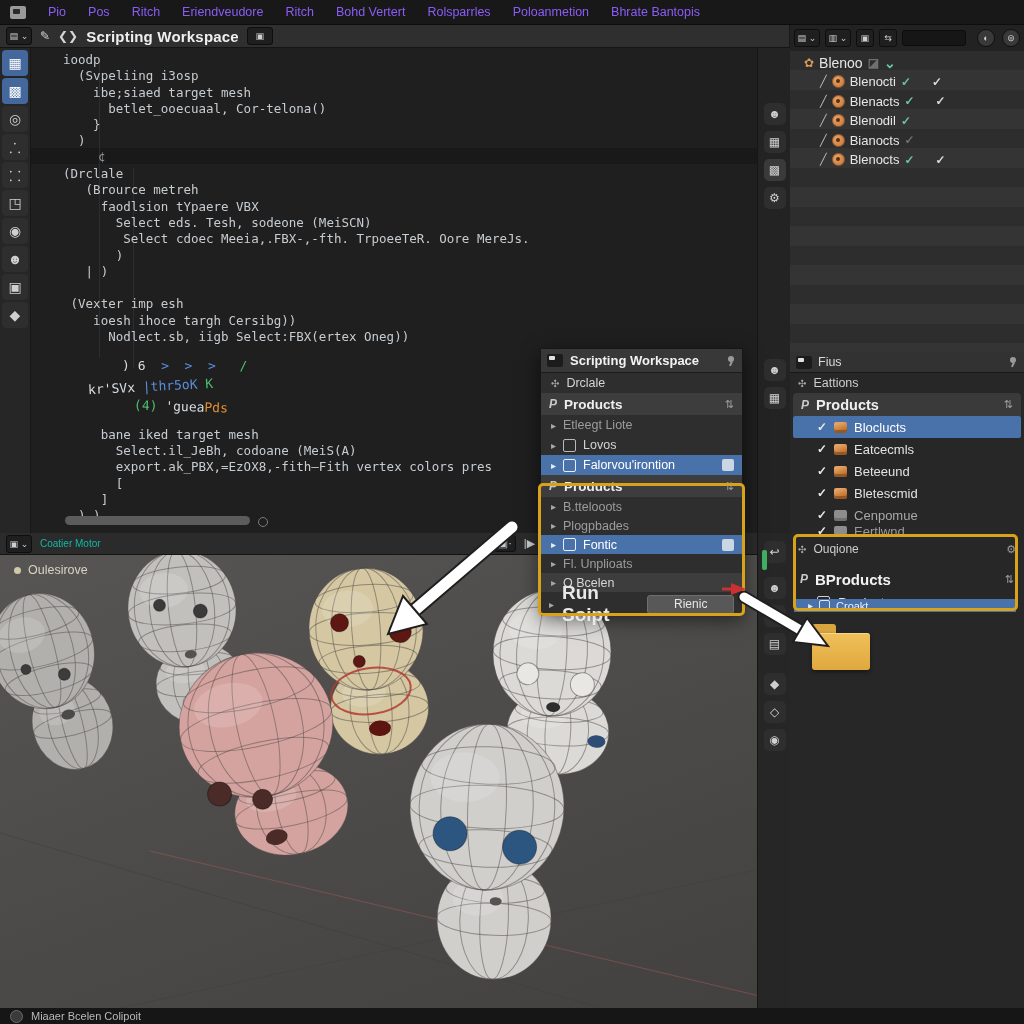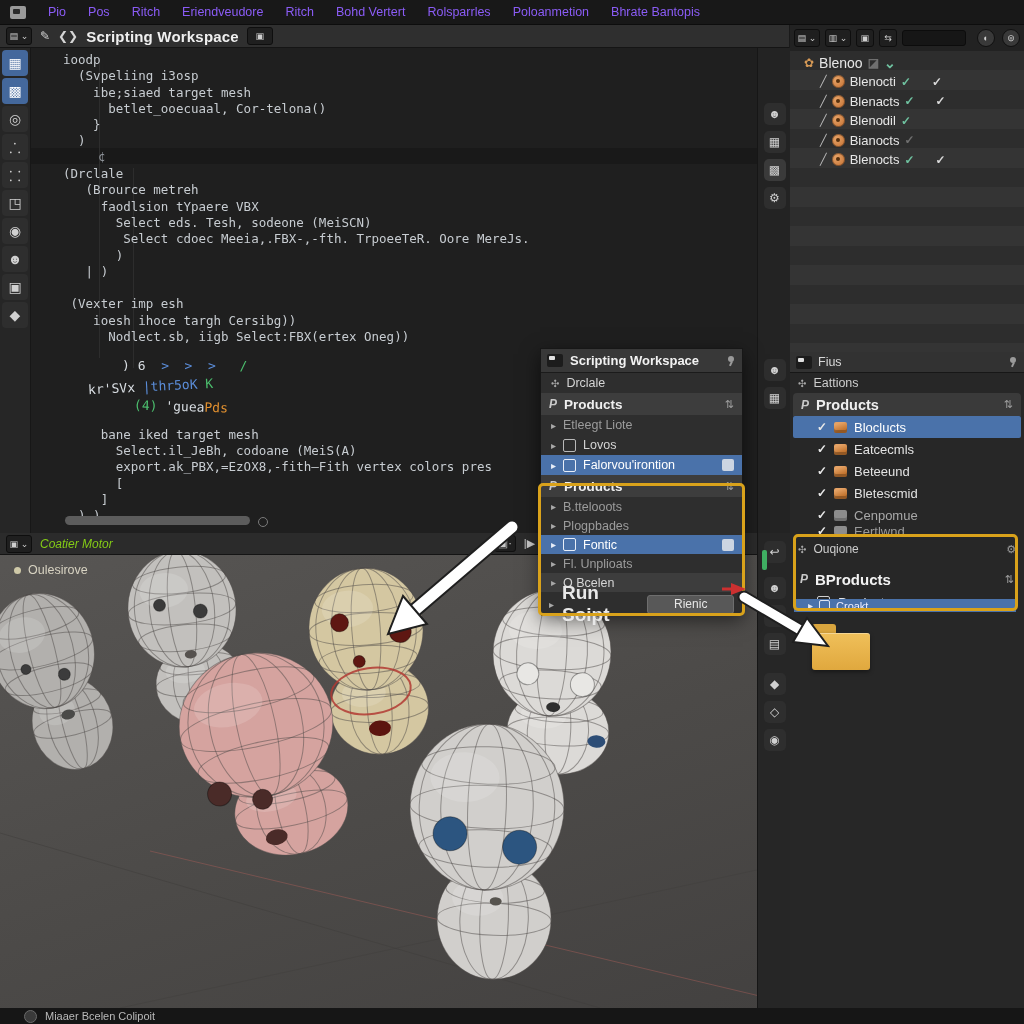--- a/index.html
+++ b/index.html
@@ -43,30 +43,30 @@
   
   .right-strip{left:757px;top:48px;width:33px;height:485px;background:#232323;border-left:1px solid #161616;z-index:6;}
   .strip-btn{width:22px;height:22px;margin:6px auto;background:#2e2e2e;border-radius:5px;color:#cfcfcf;
     font-size:12px;display:flex;align-items:center;justify-content:center;}
   .strip-btn.sel{background:#3a3a3a;}
 
   
   .viewport{left:0;top:533px;width:789px;height:475px;background:linear-gradient(160deg,#585654 0%,#4c4a48 55%,#434140 100%);overflow:hidden;z-index:4;}
   .vp-header{left:0;top:0;width:789px;height:22px;background:#2b2b2b;border-bottom:1px solid #141414;
     display:flex;align-items:center;gap:8px;padding-left:6px;box-sizing:border-box;}
-  .vp-title{color:#84cc16;font-size:12px;font-style:italic;}
+  .vp-title{color:#14b8a6;font-size:10px;}
   .vp-icons{margin-left:auto;display:flex;align-items:center;gap:5px;padding-right:40px;}
   .vp-ic{color:#c9c9c9;font-size:11px;background:#1f1f1f;border-radius:3px;padding:1px 3px;border:1px solid #111;}
   .vp-ic.plain{background:none;border:none;}
   .overlay-label{left:14px;top:30px;display:flex;gap:7px;align-items:center;color:#d8d3c2;font-size:12.5px;}
   .overlay-dot{width:7px;height:7px;border-radius:50%;background:#cfc9a8;}
 
   
   .statusbar{left:0;top:1008px;width:1024px;height:16px;background:#161616;display:flex;align-items:center;gap:8px;
-    padding-left:24px;box-sizing:border-box;color:#b9b9b9;font-size:11px;z-index:10;}
+    padding-left:10px;box-sizing:border-box;color:#b9b9b9;font-size:11px;z-index:10;}
   .status-ic{width:11px;height:11px;border-radius:50%;background:#3a3a3a;border:1px solid #6a6a6a;}
 
   
   .outliner{left:790px;top:25px;width:234px;height:327px;background:#282828;z-index:8;}
   .outliner-header{height:26px;background:#222;display:flex;align-items:center;gap:5px;padding:0 4px;border-bottom:1px solid #141414;}
   .search-box{width:62px;height:14px;background:#161616;border-radius:3px;border:1px solid #0c0c0c;}
   .round-btn{width:16px;height:16px;border-radius:50%;background:#393939;border:1px solid #101010;color:#cfcfcf;
     font-size:9px;display:flex;align-items:center;justify-content:center;margin-left:2px;}
   .outliner-tree{position:absolute;left:0;top:26px;width:234px;height:301px;
     background:repeating-linear-gradient(#2d2d2d 0 19.5px,#343434 19.5px 39px);}

